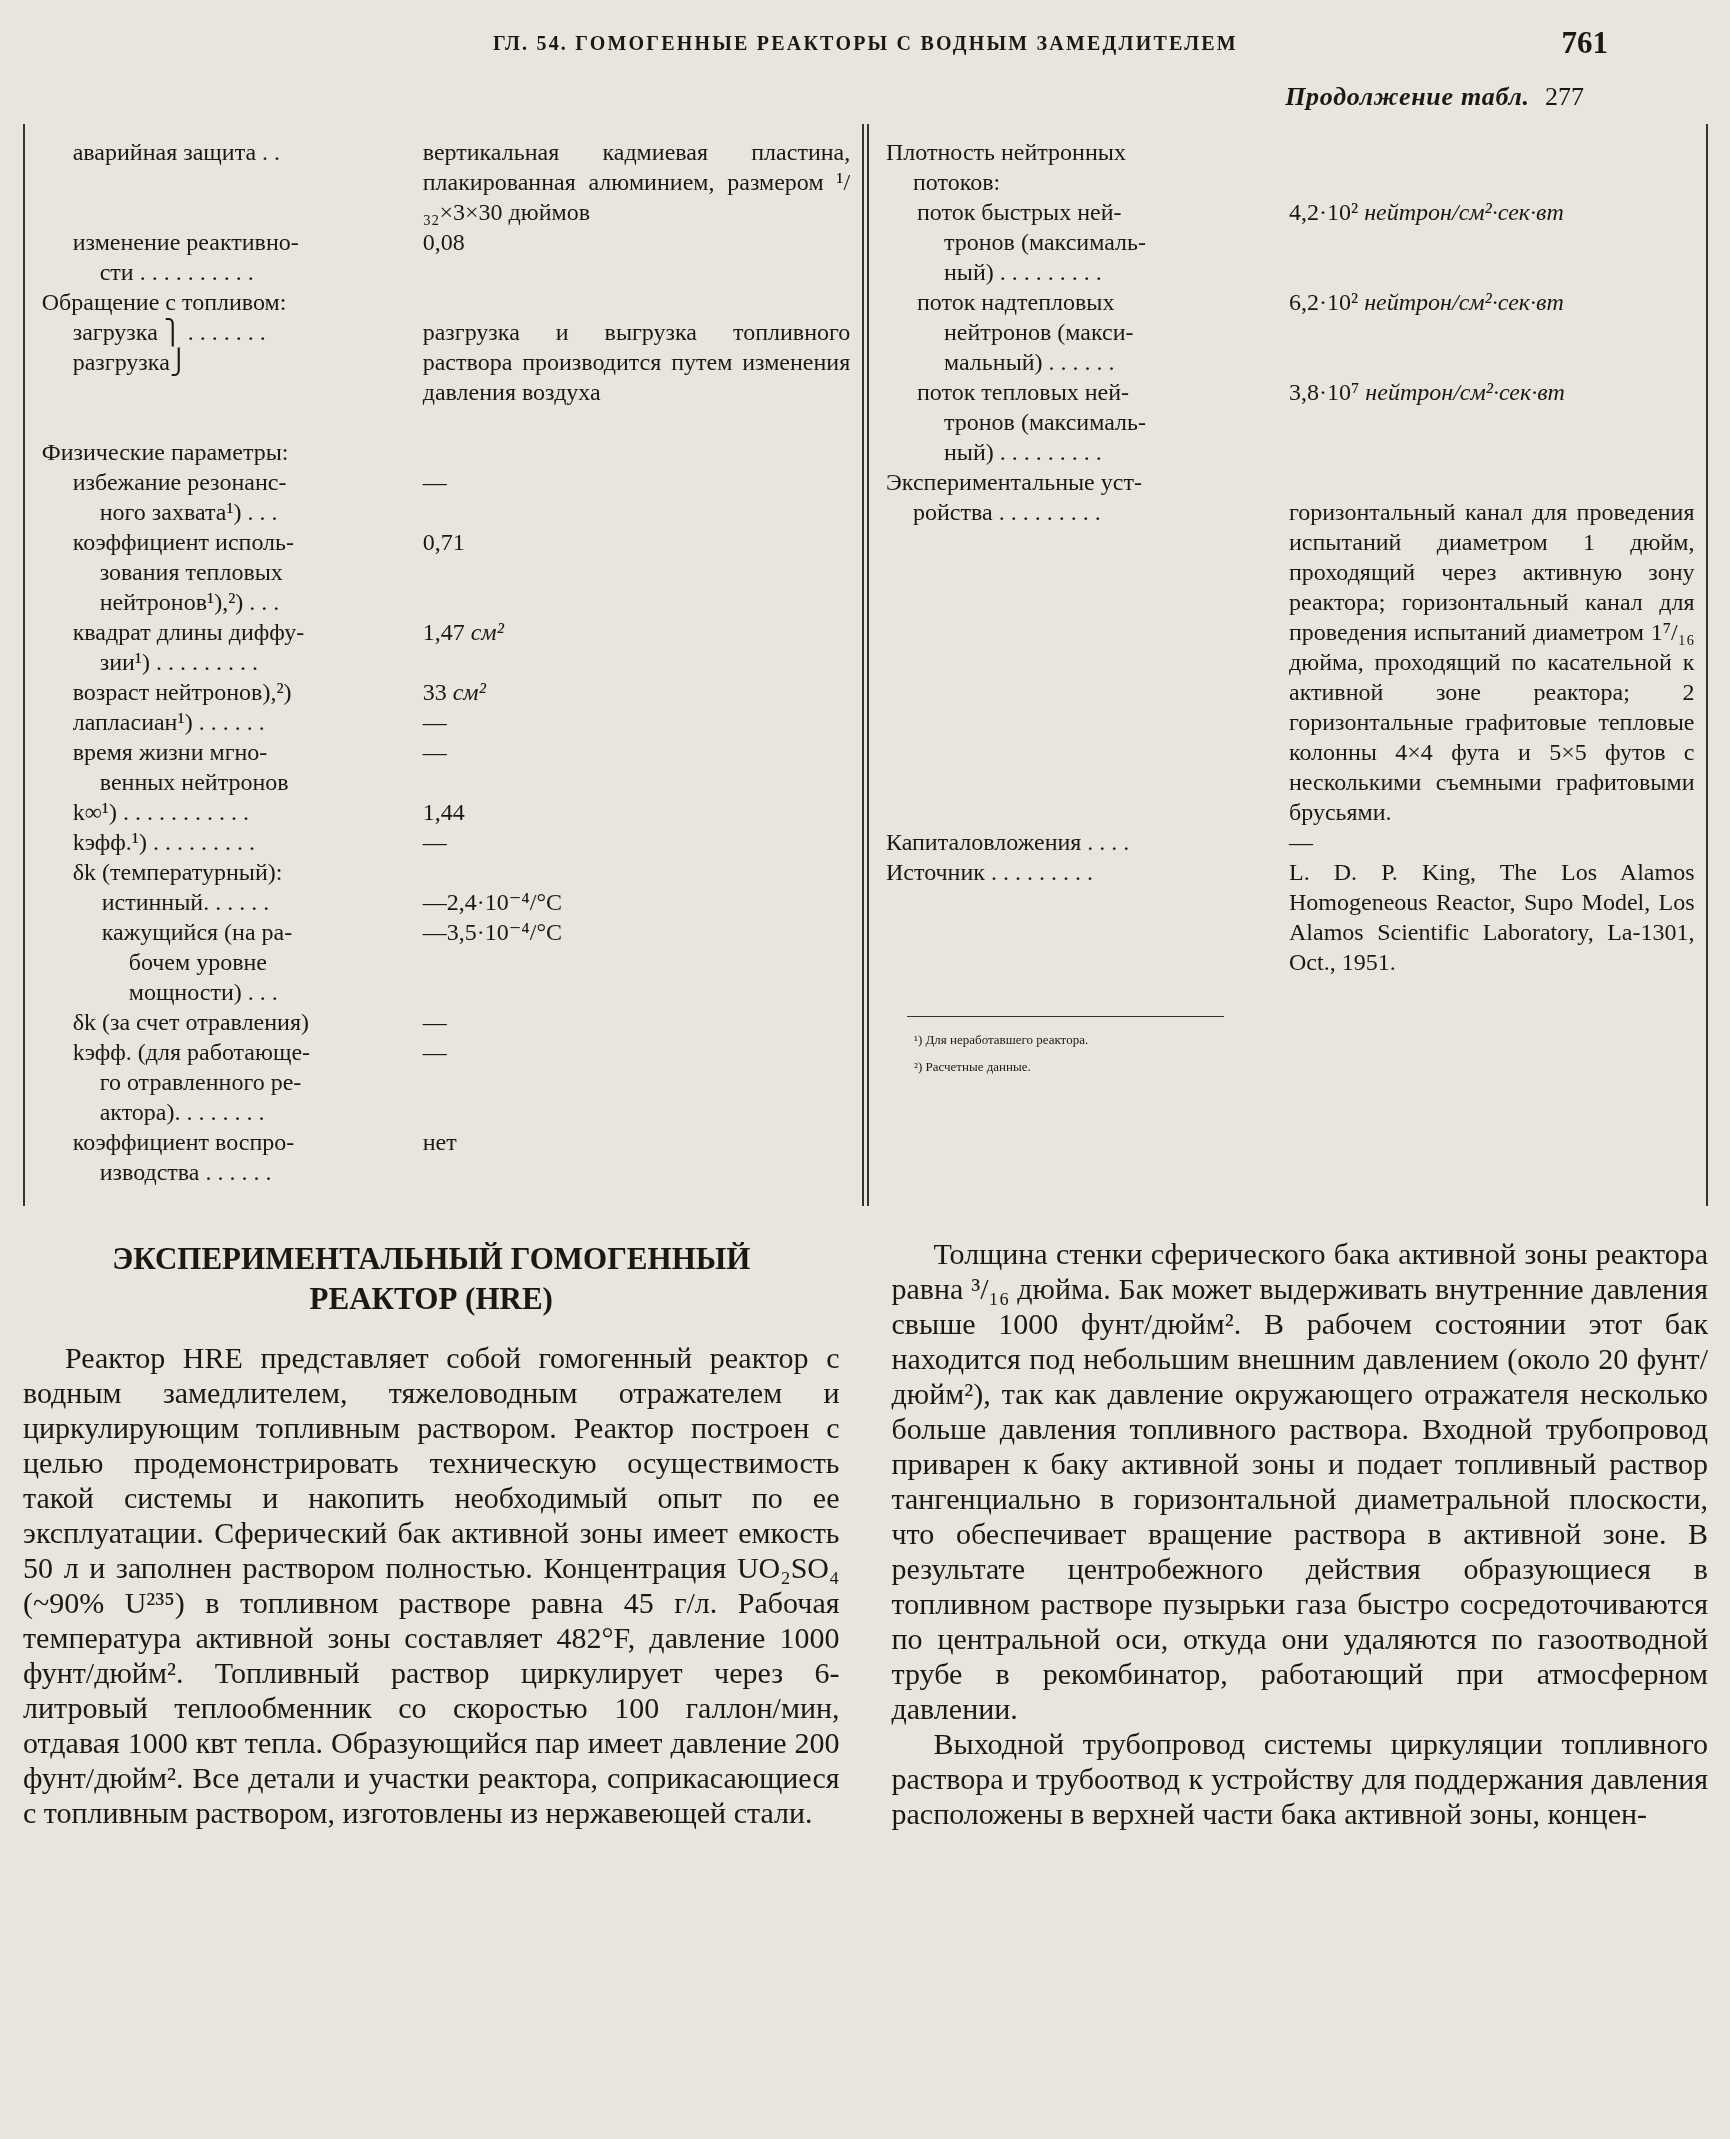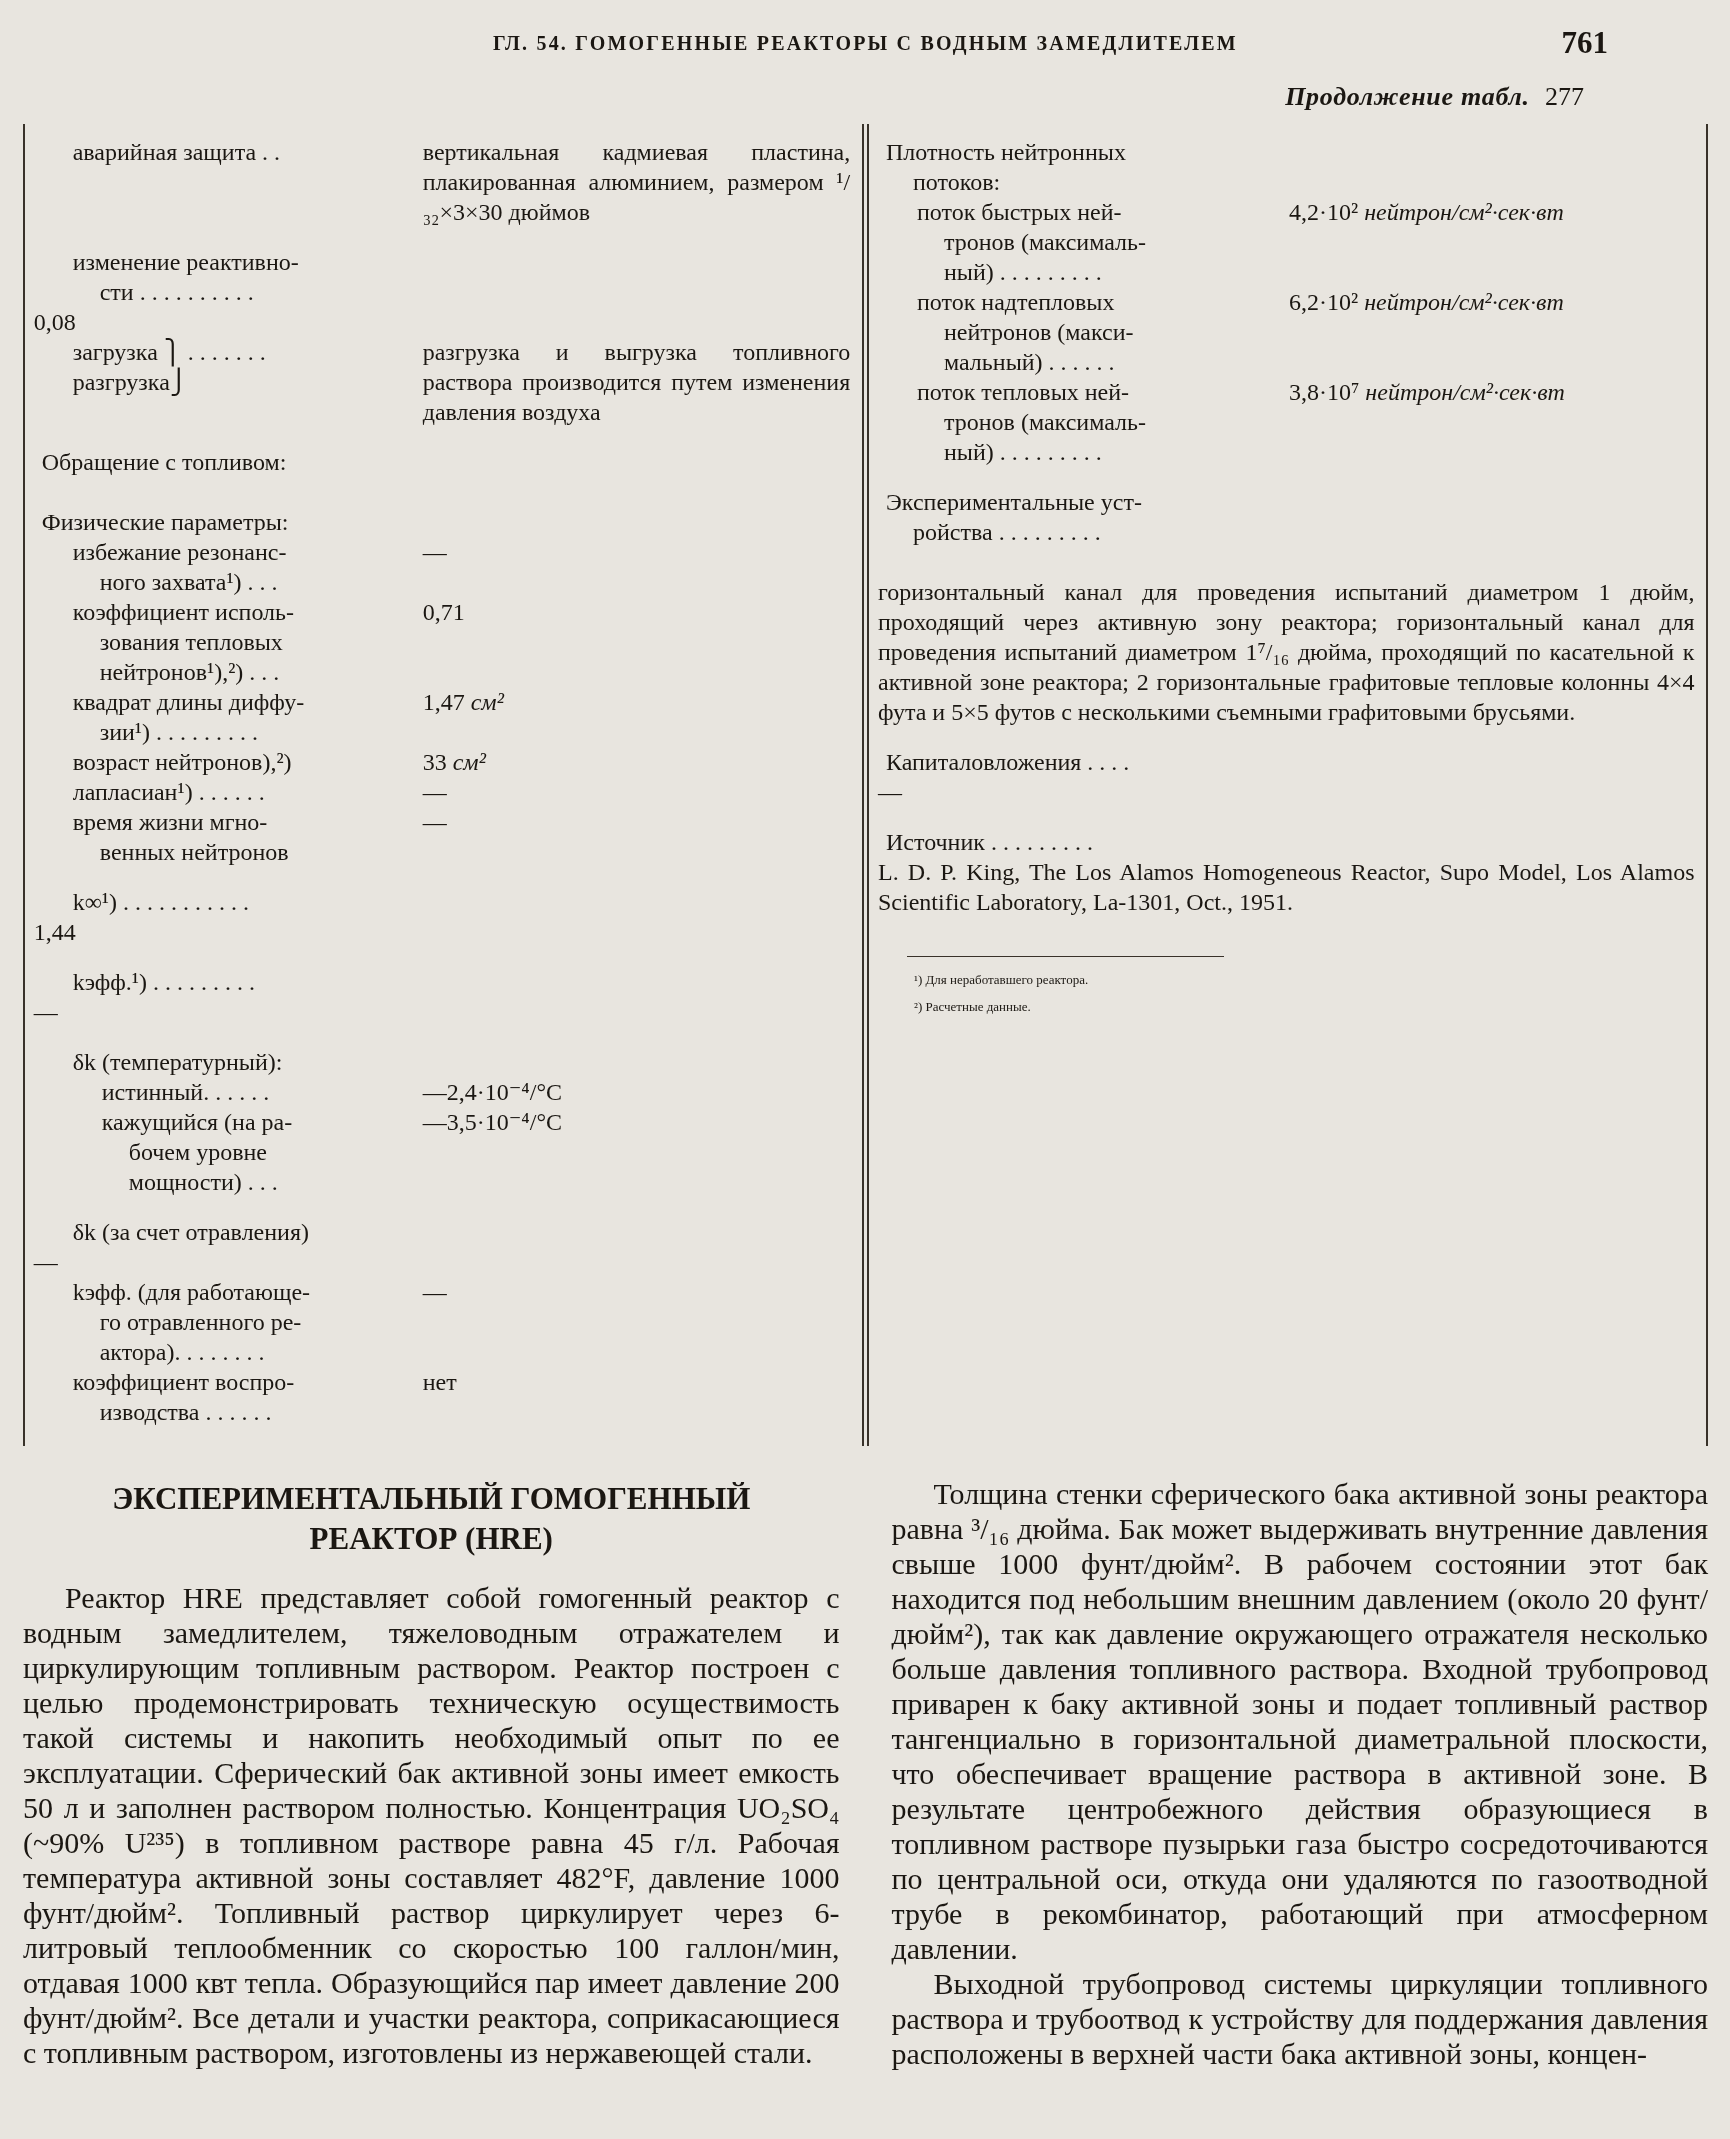--- a/index.html
+++ b/index.html
@@ -32,21 +32,21 @@
     display:flex; border-left:2.2px solid #39322a; border-right:2.2px solid #39322a;
   }
   .thalf {
     width:50%; padding:13px 7.2px 19px 8.7px;
     font-size:24px; line-height:30px;
   }
   .thalf.left  { border-right:2.2px solid #39322a; }
   .thalf.right { border-left:2.2px solid #39322a; margin-left:3.6px; }
   .trow { display:flex; align-items:flex-start; }
   .trow.vend { }
-  .gap-sm { margin-top:20px;flex-direction:column; }
+  .gap-sm { margin-top:0; }
   .gap-lg { margin-top:30px; }
   .tlabel {
     flex:none; width:389px; white-space:pre-line;
   }
   .thalf.right .tlabel { width:411px; }
   .ind0 { padding-left:35px;  text-indent:-27px; }
   .ind1 { padding-left:66px;  text-indent:-27px; }
   .ind2 { padding-left:95px; text-indent:-27px; }
   .tlabel.nohang { text-indent:0; padding-left:39px; }
   .tval { flex:1; text-align:justify; padding-right:4.3px; }
@@ -89,28 +89,28 @@
         <div class="tlabel ind1">аварийная защита . .</div>
         <div class="tval">вертикальная кадмиевая пластина, плакированная алюминием, размером ¹/₃₂×3×30 дюймов</div>
       </div>
 
       <div class="trow vend gap-sm">
         <div class="tlabel ind1">изменение реактивно-
 сти . . . . . . . . . .</div>
         <div class="tval center-dash">0,08</div>
       </div>
 
+      <div class="trow gap-sm">
+        <div class="tlabel ind0">Обращение с топливом:</div>
+      </div>
+
       <div class="trow">
         <div class="tlabel ind1 nohang">загрузка ⎫ . . . . . . .
 разгрузка⎭</div>
         <div class="tval">разгрузка и выгрузка топливного раствора производится путем изменения давления воздуха</div>
-      </div>
-
-      <div class="trow gap-sm">
-        <div class="tlabel ind0">Обращение с топливом:</div>
       </div>
 
       <div class="trow gap-lg">
         <div class="tlabel ind0">Физические параметры:</div>
       </div>
 
       <div class="trow vend">
         <div class="tlabel ind1">избежание резонанс-
 ного захвата¹) . . .</div>
         <div class="tval center-dash">—</div>

